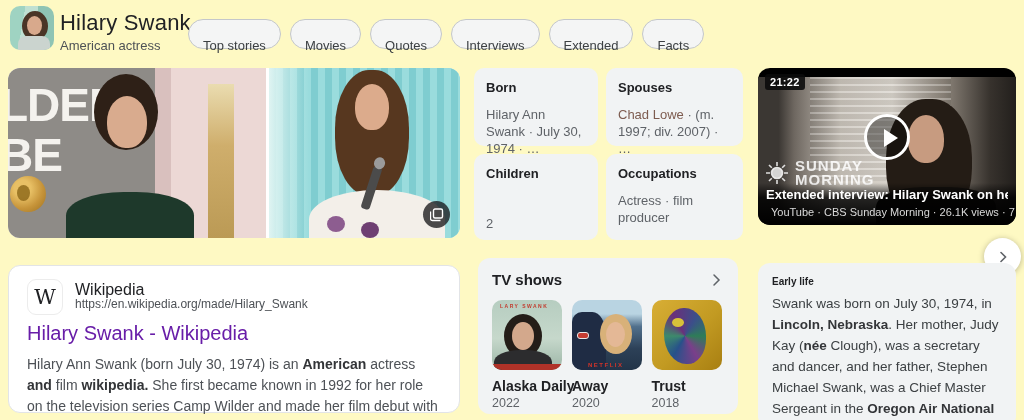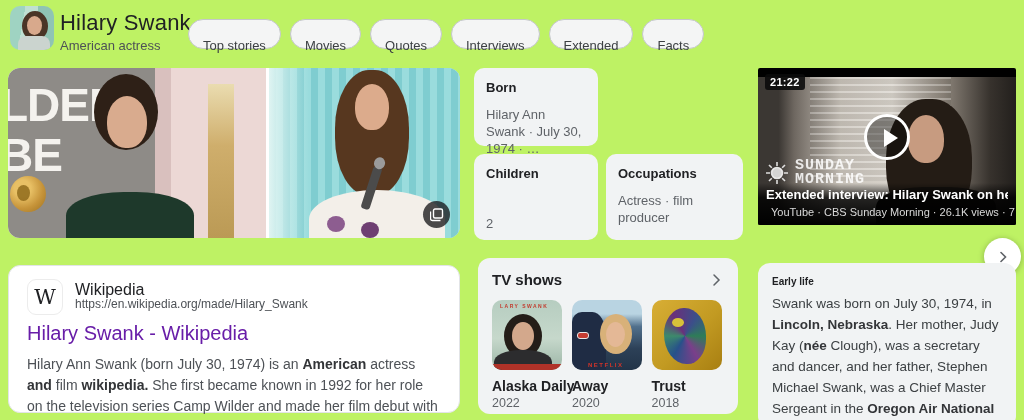--- a/index.html
+++ b/index.html
@@ -1,19 +1,19 @@
 <!DOCTYPE html>
 <html><head>
 <meta charset="utf-8">
 <style>
   * { margin:0; padding:0; box-sizing:border-box; }
   html,body { width:1024px; height:420px; overflow:hidden; background:#fff;
     font-family:"Liberation Sans","DejaVu Sans",sans-serif; color:#202124; }
   .abs { position:absolute; }
-  #stage { position:relative; width:1024px; height:420px; background:#bef264; }
+  #stage { position:relative; width:1024px; height:420px; background:#fef9c3; }
 
   
   .avatar { left:10px; top:6px; width:44px; height:44px; border-radius:10px; overflow:hidden;
     background:linear-gradient(100deg,#9fd3c2 0 30%,#bfe0d2 30% 55%,#8fc4b4 55% 100%); cursor:pointer; }
   .avatar .hair { position:absolute; left:12px; top:5px; width:26px; height:30px; border-radius:50%; background:#4a3526; }
   .avatar .face { position:absolute; left:17px; top:10px; width:15px; height:19px; border-radius:50%; background:#d8a98c; }
   .avatar .body { position:absolute; left:8px; top:30px; width:32px; height:16px; border-radius:8px 8px 0 0; background:#cbd4cf; }
   .page-title { left:60px; top:10px; font-size:22px; letter-spacing:.2px; color:#202124; }
   .page-subtitle { left:60px; top:38px; font-size:13px; color:#4d5156; }
   .chips { left:188px; top:19px; display:flex; gap:9px; }
@@ -52,35 +52,35 @@
   .fact-label { font-weight:700; color:#202124; }
   .fact-body { margin-top:11px; color:#5f6368; line-height:17px; }
   .entity-link { color:#7d5b4f; cursor:pointer; }
   #card-born { left:474px; top:68px; width:124px; height:78px; }
   #card-spouses { left:606px; top:68px; width:137px; height:78px; }
   #card-children { left:474px; top:154px; width:124px; height:86px; }
   #card-occupations { left:606px; top:154px; width:137px; height:86px; }
   #card-children .fact-body { margin-top:34px; }
 
   
-  .video-card { left:758px; top:68px; width:258px; height:157px; border-radius:2px; overflow:hidden; background:#000; cursor:pointer; }
+  .video-card { left:758px; top:68px; width:258px; height:157px; border-radius:12px; overflow:hidden; background:#000; cursor:pointer; }
   .thumb { position:absolute; left:0; top:9px; right:0; bottom:0;
     background:linear-gradient(90deg,#3b3733 0 8%,#6e6760 14%,#c9c3ba 32%,#d8d3cb 52%,#8d857b 72%,#37322d 90%,#221f1c 100%); }
   .blinds { position:absolute; left:20%; top:0; width:55%; height:70%;
     background:repeating-linear-gradient(180deg,rgba(255,255,255,.25) 0 2px,rgba(0,0,0,.06) 2px 7px); }
   .v-hair { position:absolute; left:128px; top:22px; width:86px; height:128px; border-radius:46%; background:#241c15; }
   .v-face { position:absolute; left:150px; top:38px; width:36px; height:48px; border-radius:50% 50% 45% 45%; background:#c79b80; }
   .v-body { position:absolute; left:118px; bottom:-12px; width:120px; height:50px; border-radius:40% 40% 0 0; background:#14110e; }
   .duration { position:absolute; left:7px; top:6px; background:rgba(10,10,10,.88); color:#fff;
     font-size:11px; font-weight:700; padding:2px 5px; border-radius:3px; letter-spacing:.3px; }
   .playbtn { position:absolute; left:50%; top:44%; transform:translate(-50%,-50%);
     width:46px; height:46px; border-radius:50%; border:3px solid #fff; background:rgba(8,8,8,.4); }
   .playbtn i { position:absolute; left:17px; top:12px; border-left:14px solid #fff;
     border-top:9px solid transparent; border-bottom:9px solid transparent; }
-  .watermark { position:absolute; left:6px; bottom:38px; display:flex; align-items:center; gap:5px; opacity:.92;font-family:Liberation Mono, monospace; }
+  .watermark { position:absolute; left:6px; bottom:38px; display:flex; align-items:center; gap:5px; opacity:.92; }
   .wm-text { color:rgba(255,255,255,.92); font-weight:700; font-size:15px; line-height:14px; letter-spacing:1px; }
   .v-overlay { position:absolute; left:0; right:0; bottom:0; padding:4px 8px 7px;
     background:linear-gradient(180deg,rgba(0,0,0,0) 0,rgba(0,0,0,.82) 35%,#000 100%); }
   .v-title { color:#fff; font-size:13px; font-weight:700; white-space:nowrap; overflow:hidden; }
   .v-source { margin-top:4px; display:flex; align-items:center; gap:5px; color:#dadada; font-size:11px; white-space:nowrap; }
 
   
   .chev-btn { left:984px; top:238px; width:37px; height:37px; border-radius:50%; background:#fff;
     box-shadow:0 1px 6px rgba(0,0,0,.28); display:flex; align-items:center; justify-content:center; cursor:pointer; }
 
@@ -177,20 +177,24 @@
         <rect x="3.5" y="1" width="9" height="9" rx="1.5"></rect>
         <path d="M10.5 12.5h-8a2 2 0 0 1-2-2v-7"></path>
       </svg>
     </div>
   </div>
 
   <div id="card-born" class="abs fact-card">
     <div class="fact-label">Born</div>
     <div class="fact-body">Hilary Ann Swank · July 30, 1974 · …</div>
   </div>
+  <div id="card-spouses" class="abs fact-card">
+    <div class="fact-label">Spouses</div>
+    <div class="fact-body"><span class="entity-link">Chad Lowe</span><span> · (m. 1997; div. 2007) · …</span></div>
+  </div>
   <div id="card-children" class="abs fact-card">
     <div class="fact-label">Children</div>
     <div class="fact-body">2</div>
   </div>
   <div id="card-occupations" class="abs fact-card">
     <div class="fact-label">Occupations</div>
     <div class="fact-body">Actress · film producer</div>
   </div>
 
   <div class="abs video-card">

